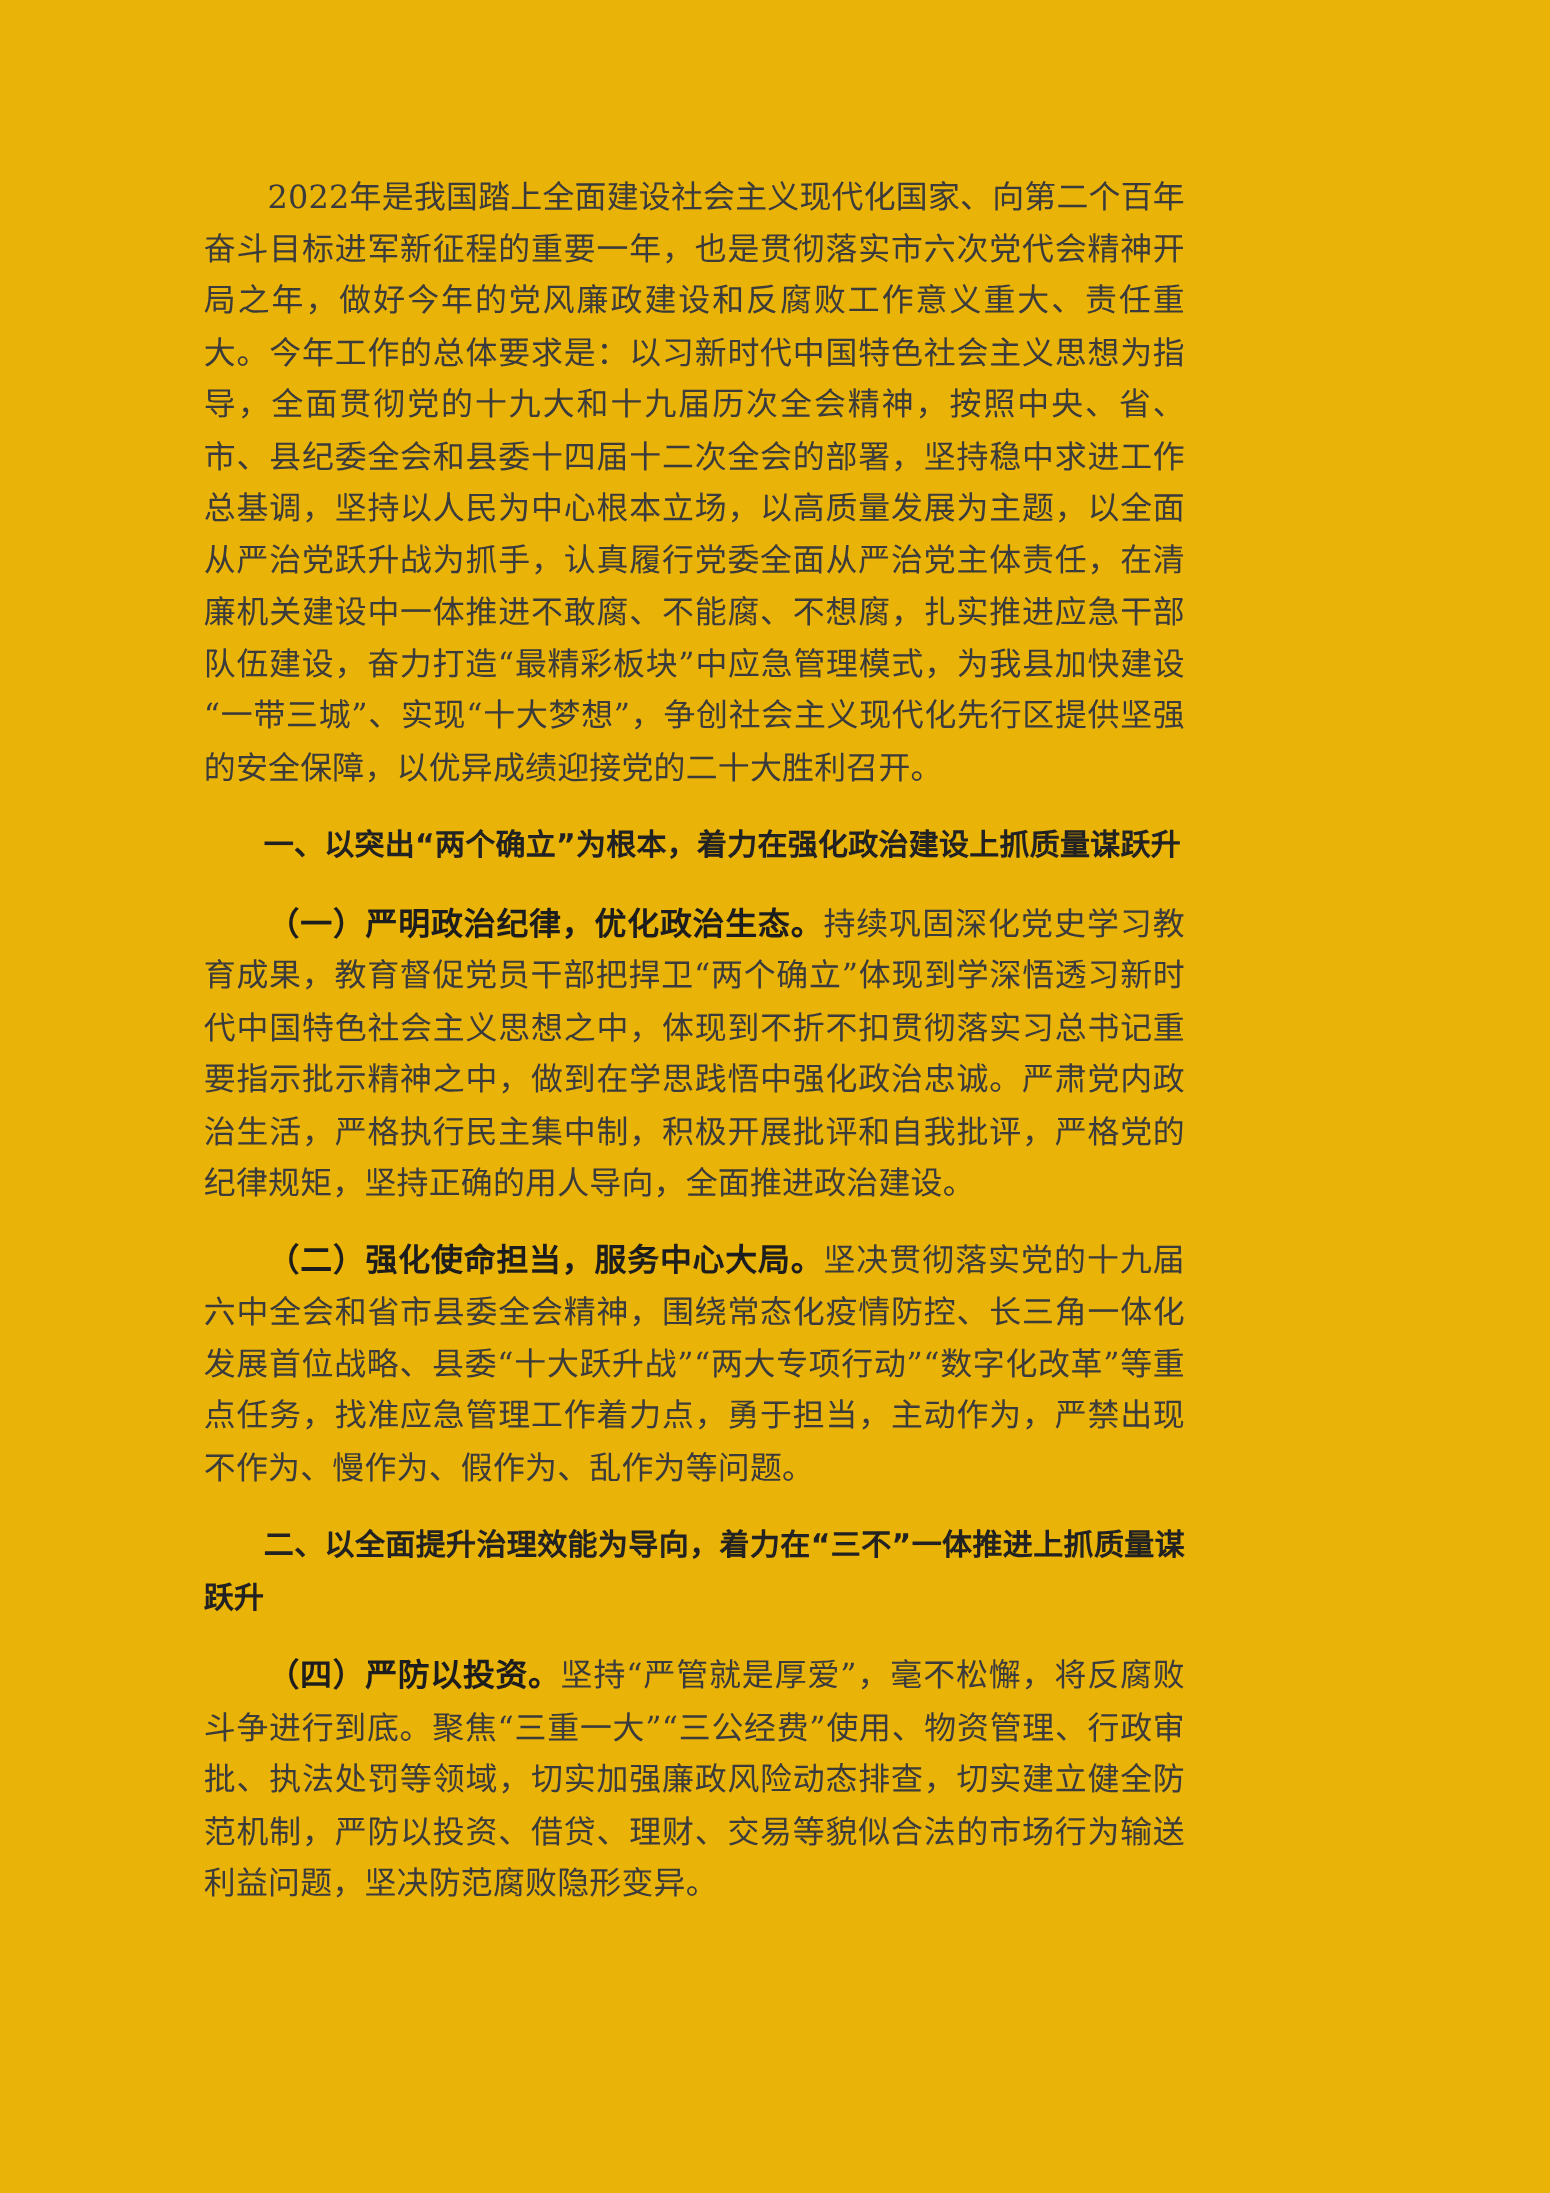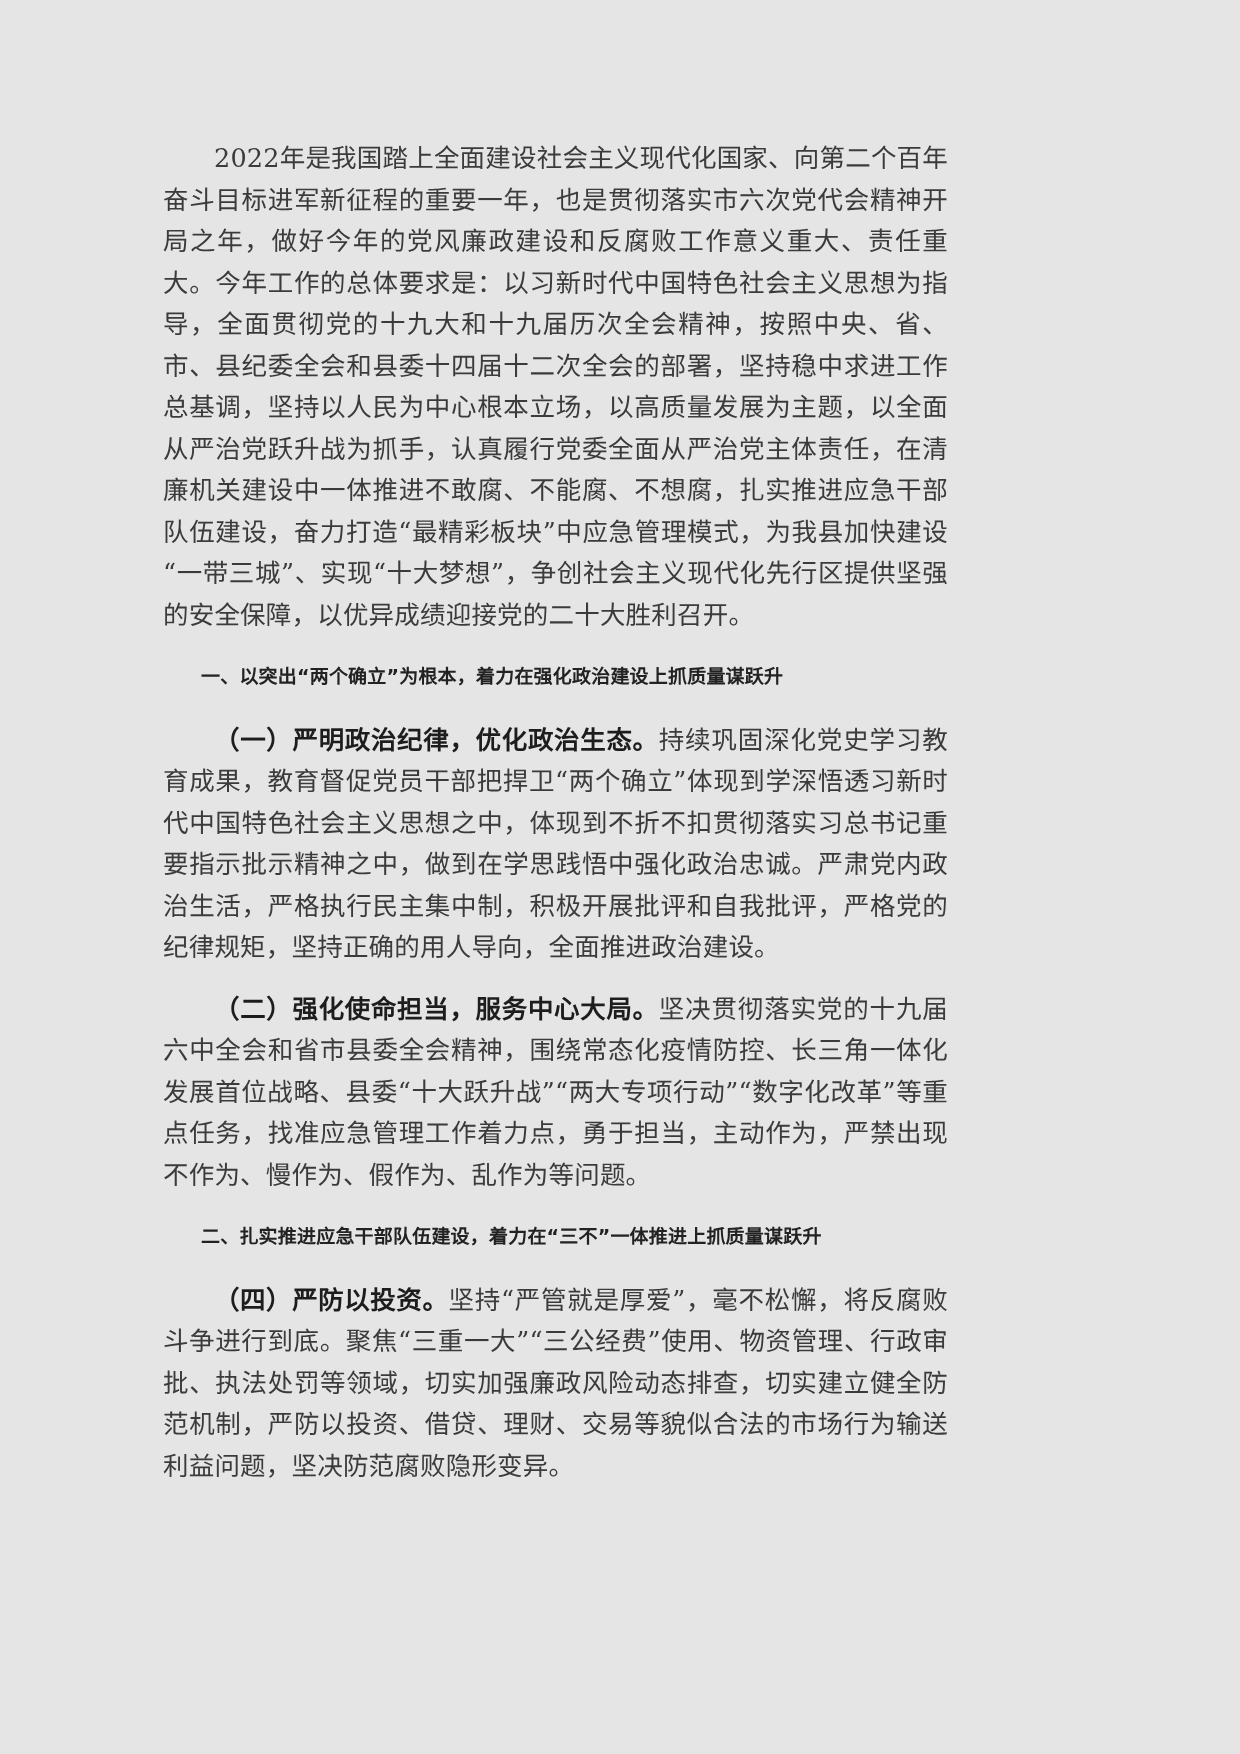--- a/index.html
+++ b/index.html
@@ -5,21 +5,21 @@
 <style>
   html, body {
     margin: 0;
     padding: 0;
     background: #ffffff;
   }
   .page {
     position: relative;
     width: 1240px;
     height: 1754px;
-    background: #e5e5e5;
+    background: #eab308;
     margin: 0 auto;
     overflow: hidden;
     box-sizing: border-box;
   }
   .content {
     position: absolute;
     left: 163px;
     top: 138px;
     width: 785px;
   }
@@ -32,21 +32,21 @@
     text-align: justify;
     text-justify: inter-ideograph;
     text-indent: 2em;
     margin: 0 0 20px 0;
     letter-spacing: 0.2px;
     word-break: break-all;
   }
   
   .heading-1 {
     font-family: "DejaVu Sans", "Liberation Sans", sans-serif;
-    font-size: 19px;
+    font-size: 24px;
     line-height: 41.5px;
     font-weight: bold;
     color: #222222;
     text-align: justify;
     text-justify: inter-ideograph;
     text-indent: 2em;
     margin: 0 0 22px 0;
     letter-spacing: 0.2px;
     word-break: break-all;
   }
@@ -66,18 +66,18 @@
 
     <p class="para">2022年是我国踏上全面建设社会主义现代化国家、向第二个百年奋斗目标进军新征程的重要一年，也是贯彻落实市六次党代会精神开局之年，做好今年的党风廉政建设和反腐败工作意义重大、责任重大。今年工作的总体要求是：以习新时代中国特色社会主义思想为指导，全面贯彻党的十九大和十九届历次全会精神，按照中央、省、市、县纪委全会和县委十四届十二次全会的部署，坚持稳中求进工作总基调，坚持以人民为中心根本立场，以高质量发展为主题，以全面从严治党跃升战为抓手，认真履行党委全面从严治党主体责任，在清廉机关建设中一体推进不敢腐、不能腐、不想腐，扎实推进应急干部队伍建设，奋力打造“最精彩板块”中应急管理模式，为我县加快建设“一带三城”、实现“十大梦想”，争创社会主义现代化先行区提供坚强的安全保障，以优异成绩迎接党的二十大胜利召开。</p>
 
     <p class="heading-1">一、以突出“两个确立”为根本，着力在强化政治建设上抓质量谋跃升</p>
 
     <p class="para"><span class="lead">（一）严明政治纪律，优化政治生态。</span><span>持续巩固深化党史学习教育成果，教育督促党员干部把捍卫“两个确立”体现到学深悟透习新时代中国特色社会主义思想之中，体现到不折不扣贯彻落实习总书记重要指示批示精神之中，做到在学思践悟中强化政治忠诚。严肃党内政治生活，严格执行民主集中制，积极开展批评和自我批评，严格党的纪律规矩，坚持正确的用人导向，全面推进政治建设。</span></p>
 
     <p class="para"><span class="lead">（二）强化使命担当，服务中心大局。</span><span>坚决贯彻落实党的十九届六中全会和省市县委全会精神，围绕常态化疫情防控、长三角一体化发展首位战略、县委“十大跃升战”“两大专项行动”“数字化改革”等重点任务，找准应急管理工作着力点，勇于担当，主动作为，严禁出现不作为、慢作为、假作为、乱作为等问题。</span></p>
 
 
-    <p class="heading-1">二、扎实推进应急干部队伍建设，着力在“三不”一体推进上抓质量谋跃升</p>
+    <p class="heading-1">二、以全面提升治理效能为导向，着力在“三不”一体推进上抓质量谋跃升</p>
 
     <p class="para"><span class="lead">（四）严防以投资。</span><span>坚持“严管就是厚爱”，毫不松懈，将反腐败斗争进行到底。聚焦“三重一大”“三公经费”使用、物资管理、行政审批、执法处罚等领域，切实加强廉政风险动态排查，切实建立健全防范机制，严防以投资、借贷、理财、交易等貌似合法的市场行为输送利益问题，坚决防范腐败隐形变异。</span></p>
 
   </div>
 </div>
 
 </body></html>

